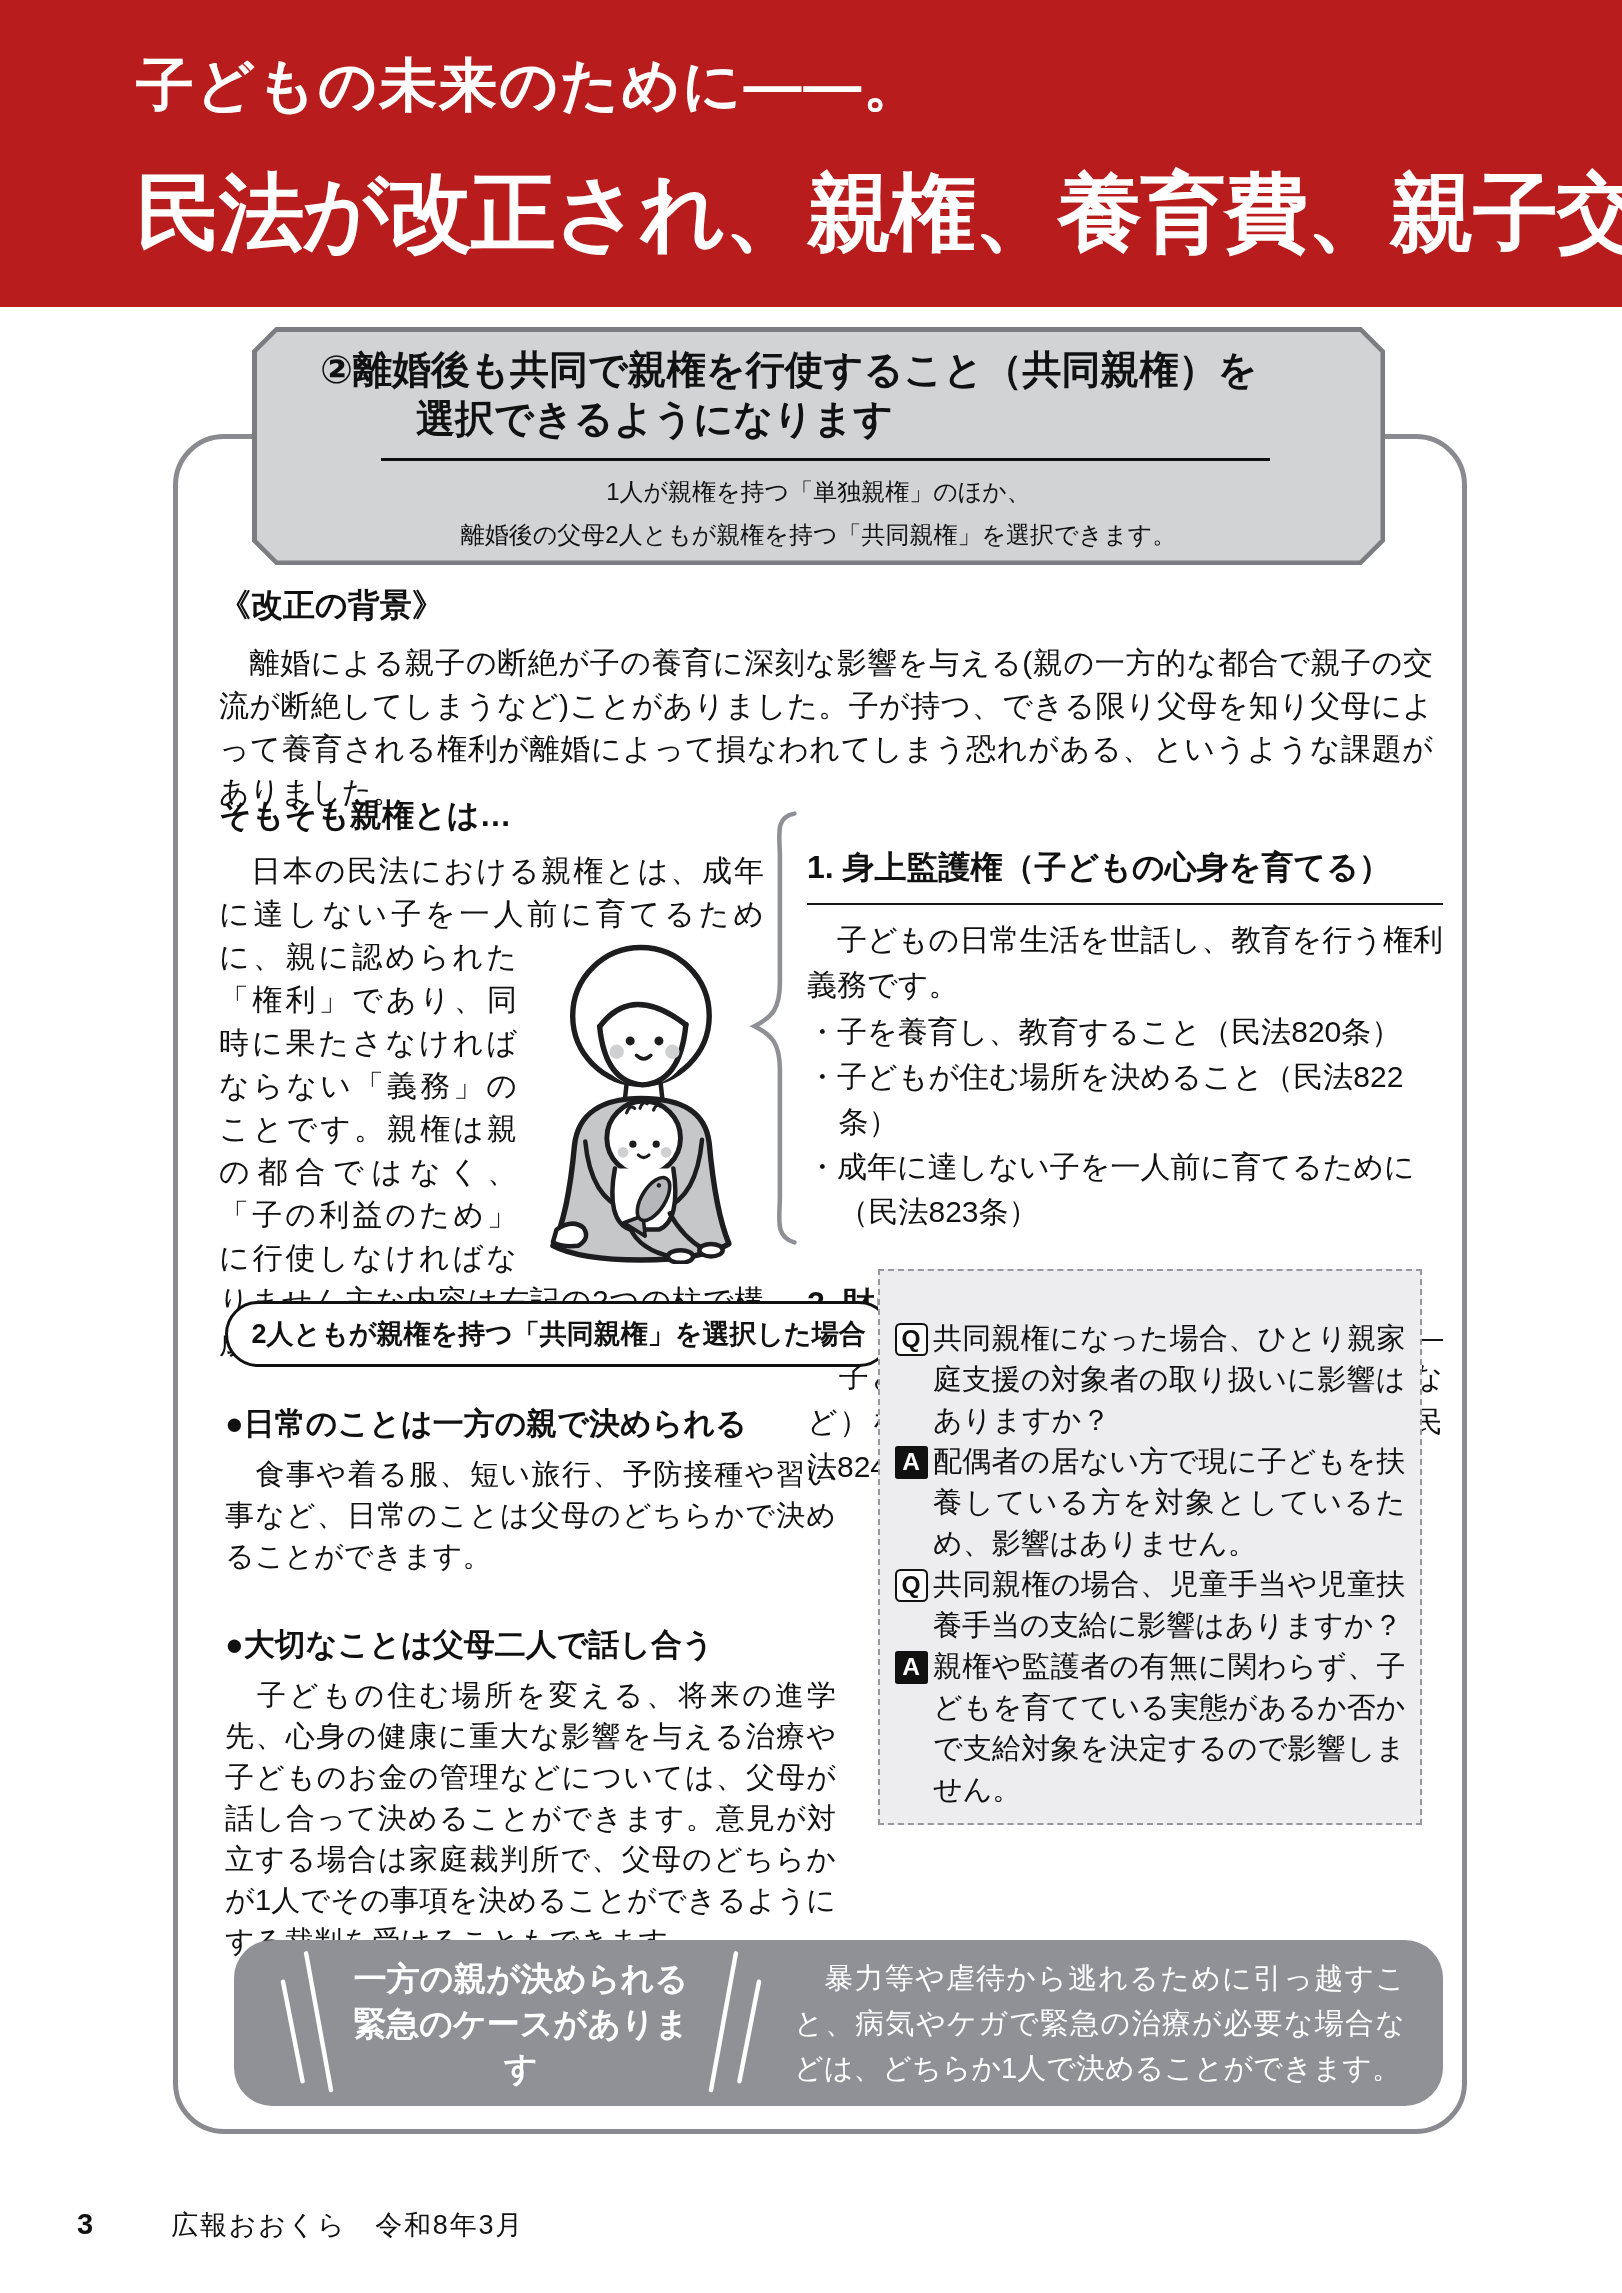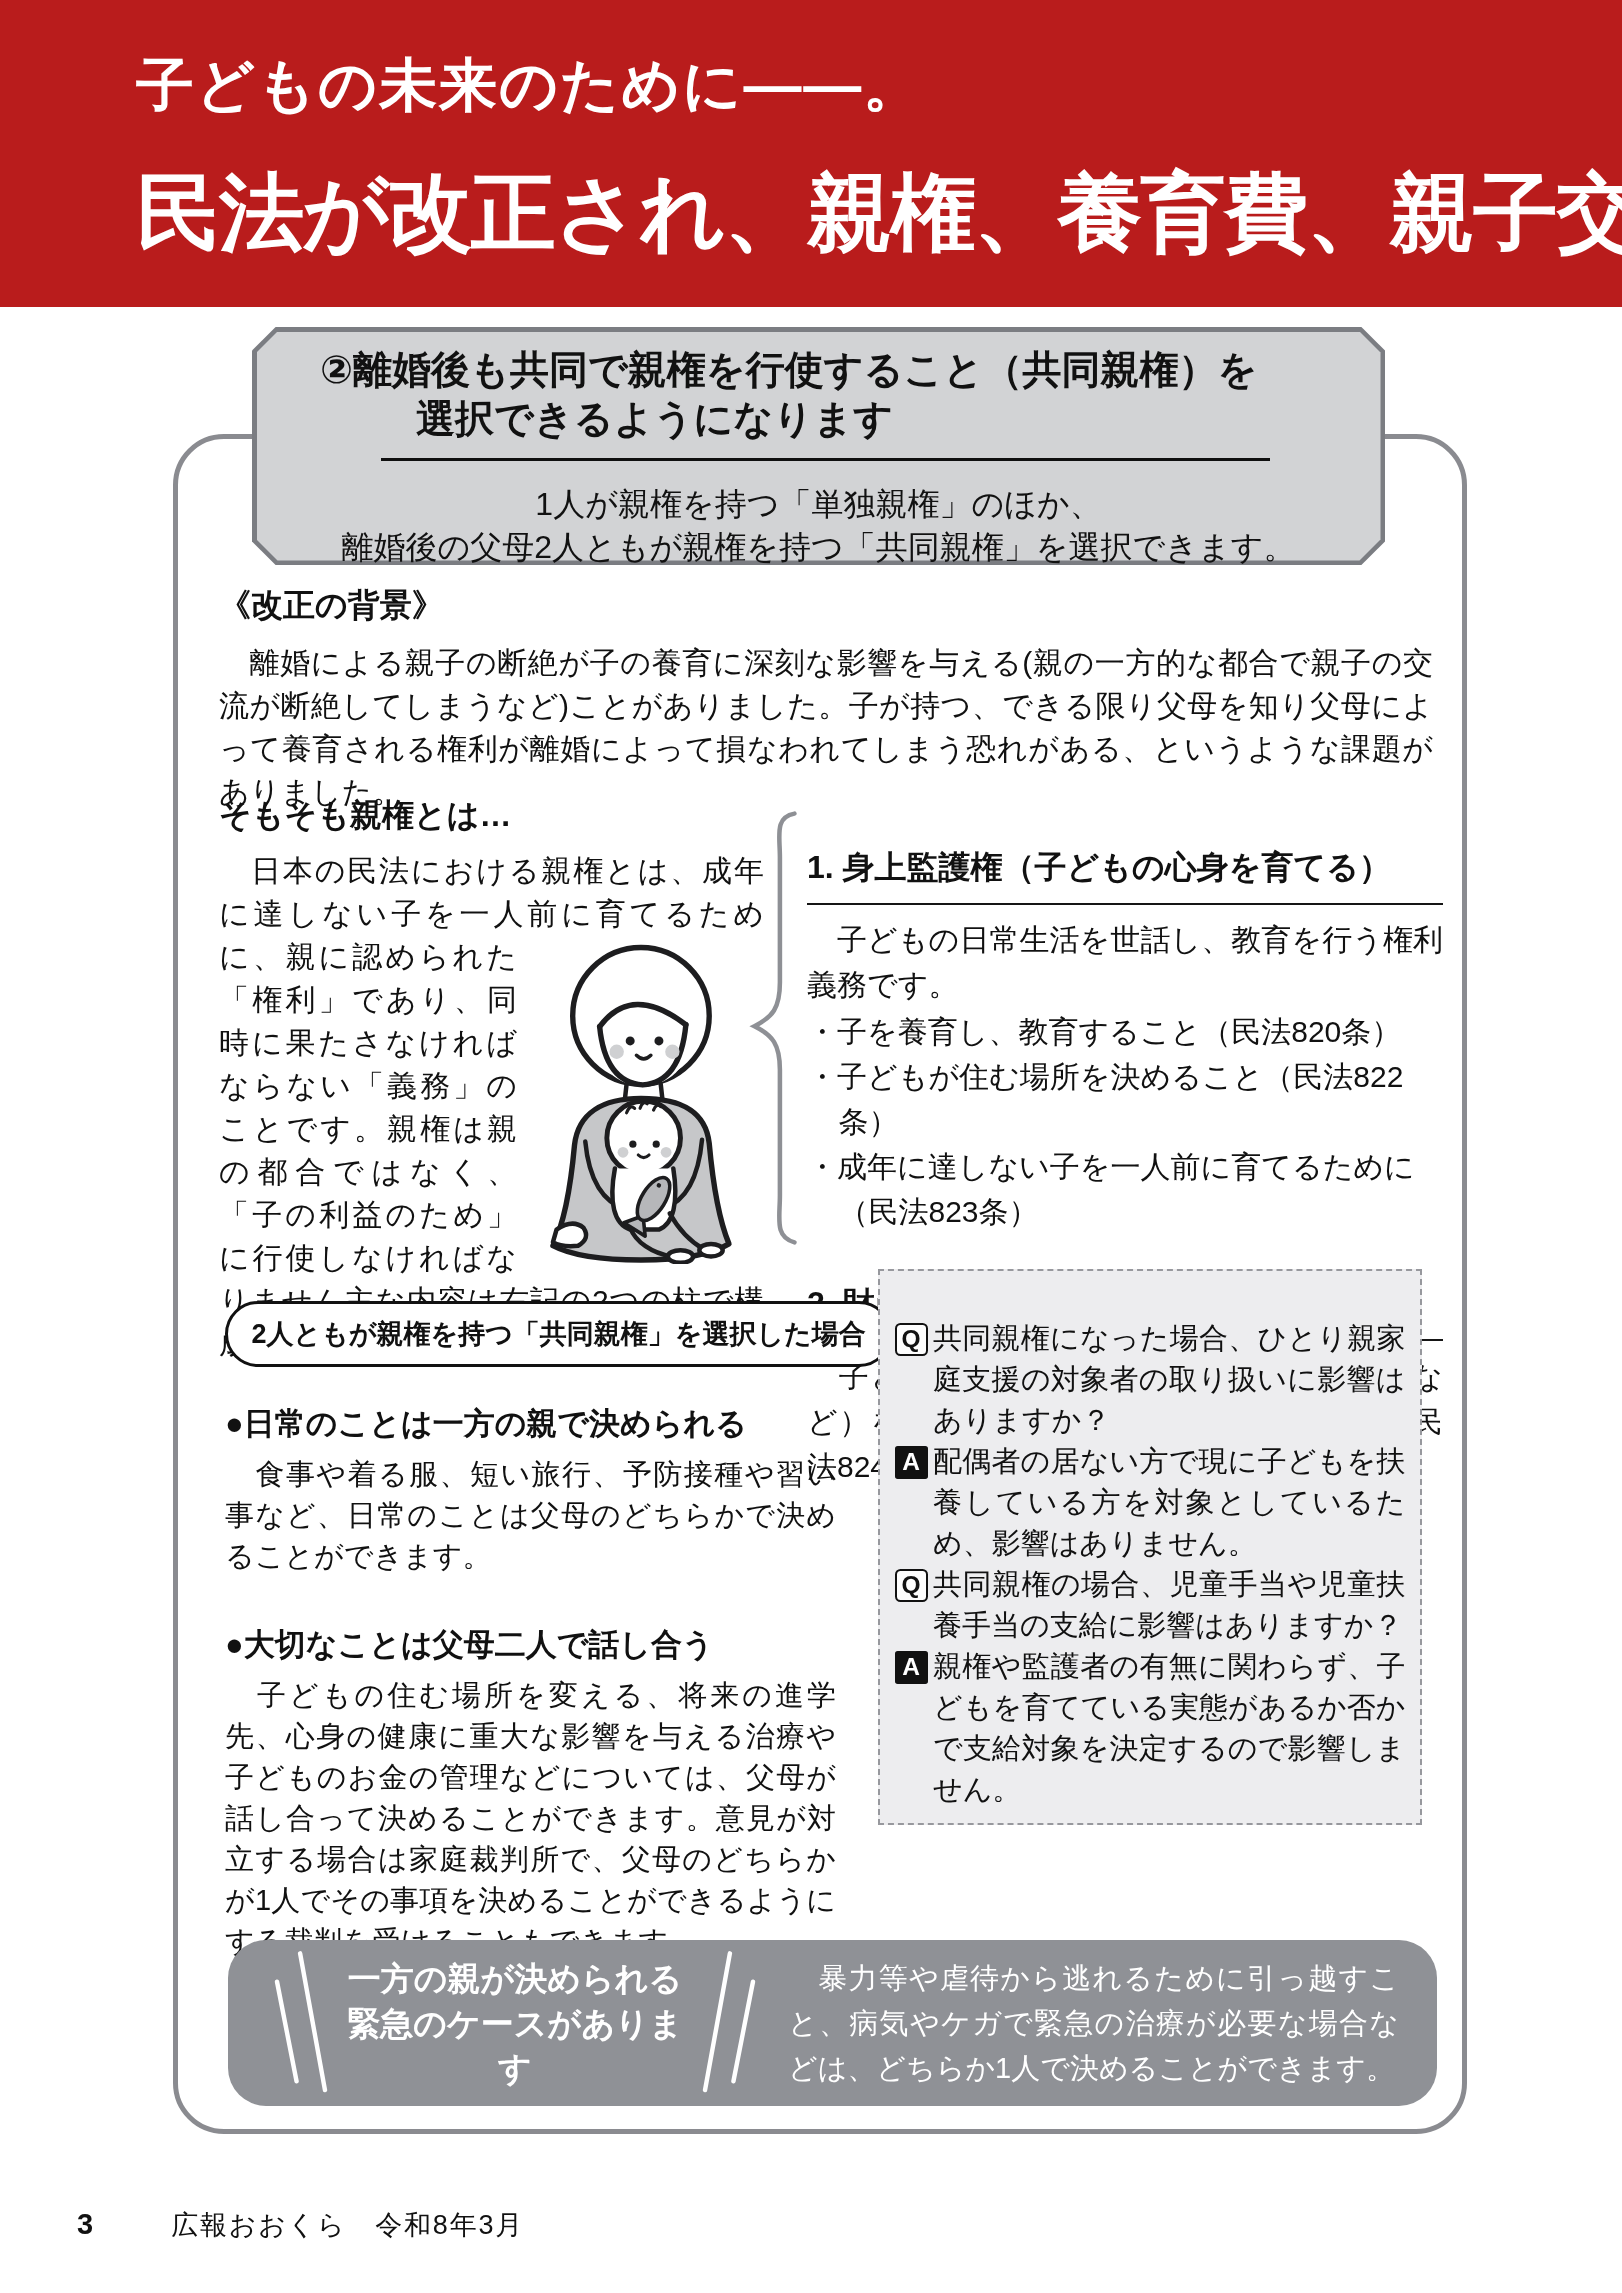--- a/index.html
+++ b/index.html
@@ -21,21 +21,21 @@
   
   .header-box { position:absolute; left:252px; top:327px; width:1133px; height:238px; z-index:5; }
   .header-box .chamfer-outer { position:absolute; inset:0; background:#7b7d82;
     clip-path:polygon(23.6px 0,calc(100% - 23.6px) 0,100% 23.6px,100% calc(100% - 23.6px),calc(100% - 23.6px) 100%,23.6px 100%,0 calc(100% - 23.6px),0 23.6px); }
   .header-box .chamfer-inner { position:absolute; inset:4.5px; background:#d2d3d5;
     clip-path:polygon(21px 0,calc(100% - 21px) 0,100% 21px,100% calc(100% - 21px),calc(100% - 21px) 100%,21px 100%,0 calc(100% - 21px),0 21px); }
   .header-content { position:absolute; inset:0; padding-top:18px; }
   .header-title-1 { font-size:39px; font-weight:bold; line-height:49px; padding-left:68px; white-space:nowrap; }
   .header-title-2 { font-size:39px; font-weight:bold; line-height:49px; padding-left:164px; white-space:nowrap; }
   .header-rule { height:3.6px; background:#0f0f0f; width:889px; margin:14.5px 0 0 129px; }
-  .header-sub { margin-top:22px; text-align:center; font-size:32px; line-height:43px; }
+  .header-sub { margin-top:9px; text-align:center; font-size:24px; line-height:43px; }
 
   
   .bg-section { position:absolute; left:41px; top:145px; width:1214px; }
   .bg-heading { font-size:32px; font-weight:bold; }
   .bg-body { margin-top:12.7px; font-size:30px; line-height:43px; text-align:justify; }
 
   .top-left-col { position:absolute; left:41px; top:355px; width:545px; }
   .col-heading { font-size:32px; font-weight:bold; }
   .top-left-body { margin-top:11px; font-size:30px; line-height:43px; text-align:justify; }
   .float-spacer { float:right; width:0; height:91px; }
@@ -61,21 +61,21 @@
     border:2.7px solid #111; border-radius:31px; display:flex; align-items:center; justify-content:center;
     font-size:31px; font-weight:bold; }
   .qa-body { margin-top:-29px; height:556px; background:#ededef; border:2.7px dashed #97989d; padding:47px 14.5px 12.7px 14.5px; }
   .qa-item { display:flex; align-items:flex-start; }
   .qa-marker { flex:0 0 auto; width:33px; height:33px; margin:4.5px 5.5px 0 0; display:flex; align-items:center; justify-content:center;
     font-size:24.5px; font-weight:bold; }
   .qa-marker.q { background:#fdfdfd; color:#111; border:2.3px solid #111; border-radius:5.5px; }
   .qa-marker.a { background:#111; color:#fff; border:2.3px solid #111; border-radius:2.7px; }
   .qa-text { font-size:29px; line-height:41px; text-align:justify; }
 
-  .emergency-box { position:absolute; left:50px; top:1501px; width:1209px; height:166px; background:#8f9196;
+  .emergency-box { position:absolute; left:56px; top:1501px; width:1209px; height:166px; background:#8f9196;
     border-radius:38px; display:flex; align-items:center; color:#fff; padding-left:41px; }
   .em-slash { width:64px; height:151px; flex:0 0 auto; }
   .em-label { width:364px; flex:0 0 auto; text-align:center; font-size:33px; font-weight:bold; line-height:45px; }
   .em-body { flex:1; font-size:29px; line-height:45px; padding:0 38px 0 27px; text-align:justify; }
 
   .footer { position:absolute; left:77px; top:2207px; display:flex; align-items:baseline; }
   .page-num { font-size:29px; font-weight:bold; }
   .pub-name { font-size:27px; margin-left:78px; letter-spacing:1.8px; }
 </style>
 </head>

